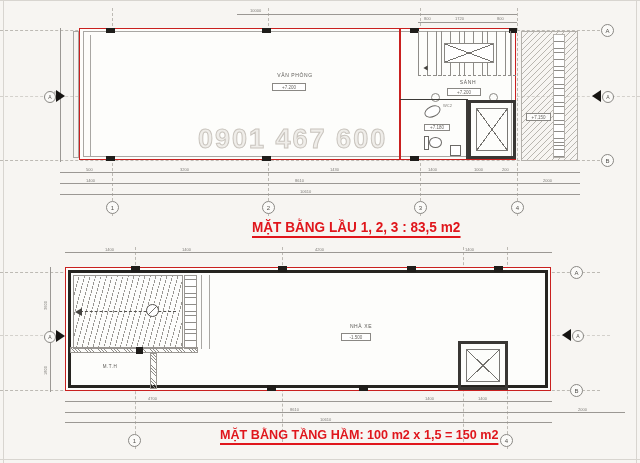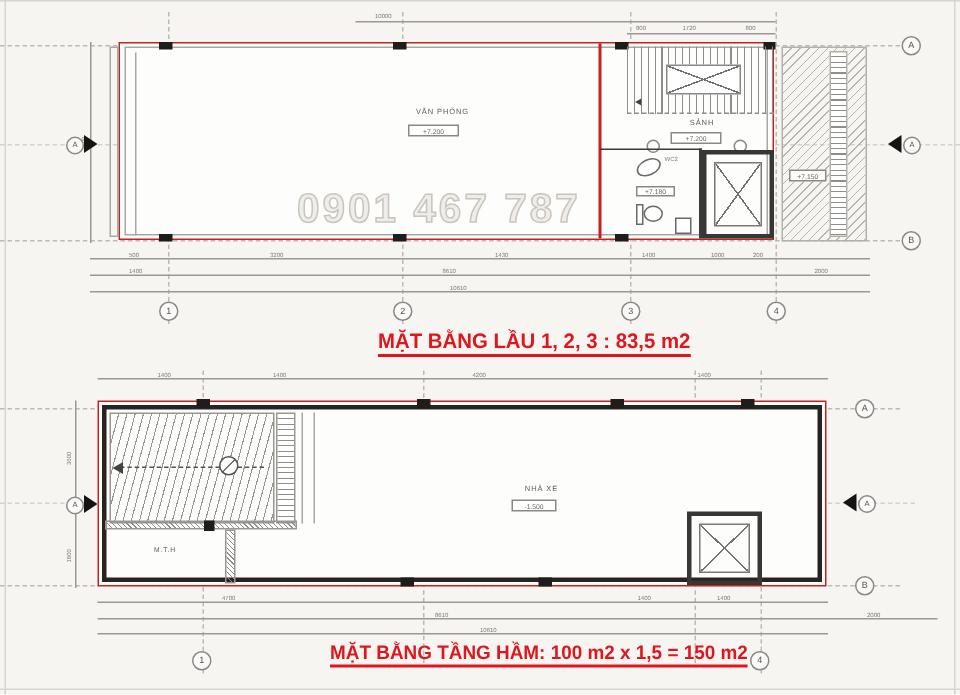--- a/index.html
+++ b/index.html
@@ -99,21 +99,21 @@
 
     <div class="abs" style="left:468px;top:100px;width:48px;height:59px;border:3px solid #393734;box-sizing:border-box">
       <div class="abs xbox" style="left:5px;top:5px;width:32px;height:43px;border:1px solid #7a7875;box-sizing:border-box"></div>
     </div>
 
     <div class="abs hatch-diag" style="left:521px;top:31px;width:57px;height:130px;border:1px solid #b3b0ab;box-sizing:border-box">
       <div class="abs rungs" style="left:31px;top:2px;width:12px;height:124px;border:1px solid #b3b0ab;background-color:#fff;box-sizing:border-box"></div>
     </div>
     <div class="abs lvlbox" style="left:526px;top:113px;width:25px;height:8px">+7.150</div>
 
-    <div class="abs wm" style="left:198px;top:124px">0901 467 787</div>
+    <div class="abs wm" style="left:198px;top:124px">0901 467 600</div>
 
     <div class="abs dimline" style="left:237px;top:14px;width:280px"></div>
     <div class="abs dim" style="left:250px;top:8px">10000</div>
     <div class="abs dimline" style="left:418px;top:22px;width:99px"></div>
     <div class="abs dim" style="left:424px;top:16px">800</div>
     <div class="abs dim" style="left:455px;top:16px">1720</div>
     <div class="abs dim" style="left:497px;top:16px">800</div>
 
     <div class="abs dimline" style="left:60px;top:172px;width:520px"></div>
     <div class="abs dim" style="left:86px;top:167px">500</div>

